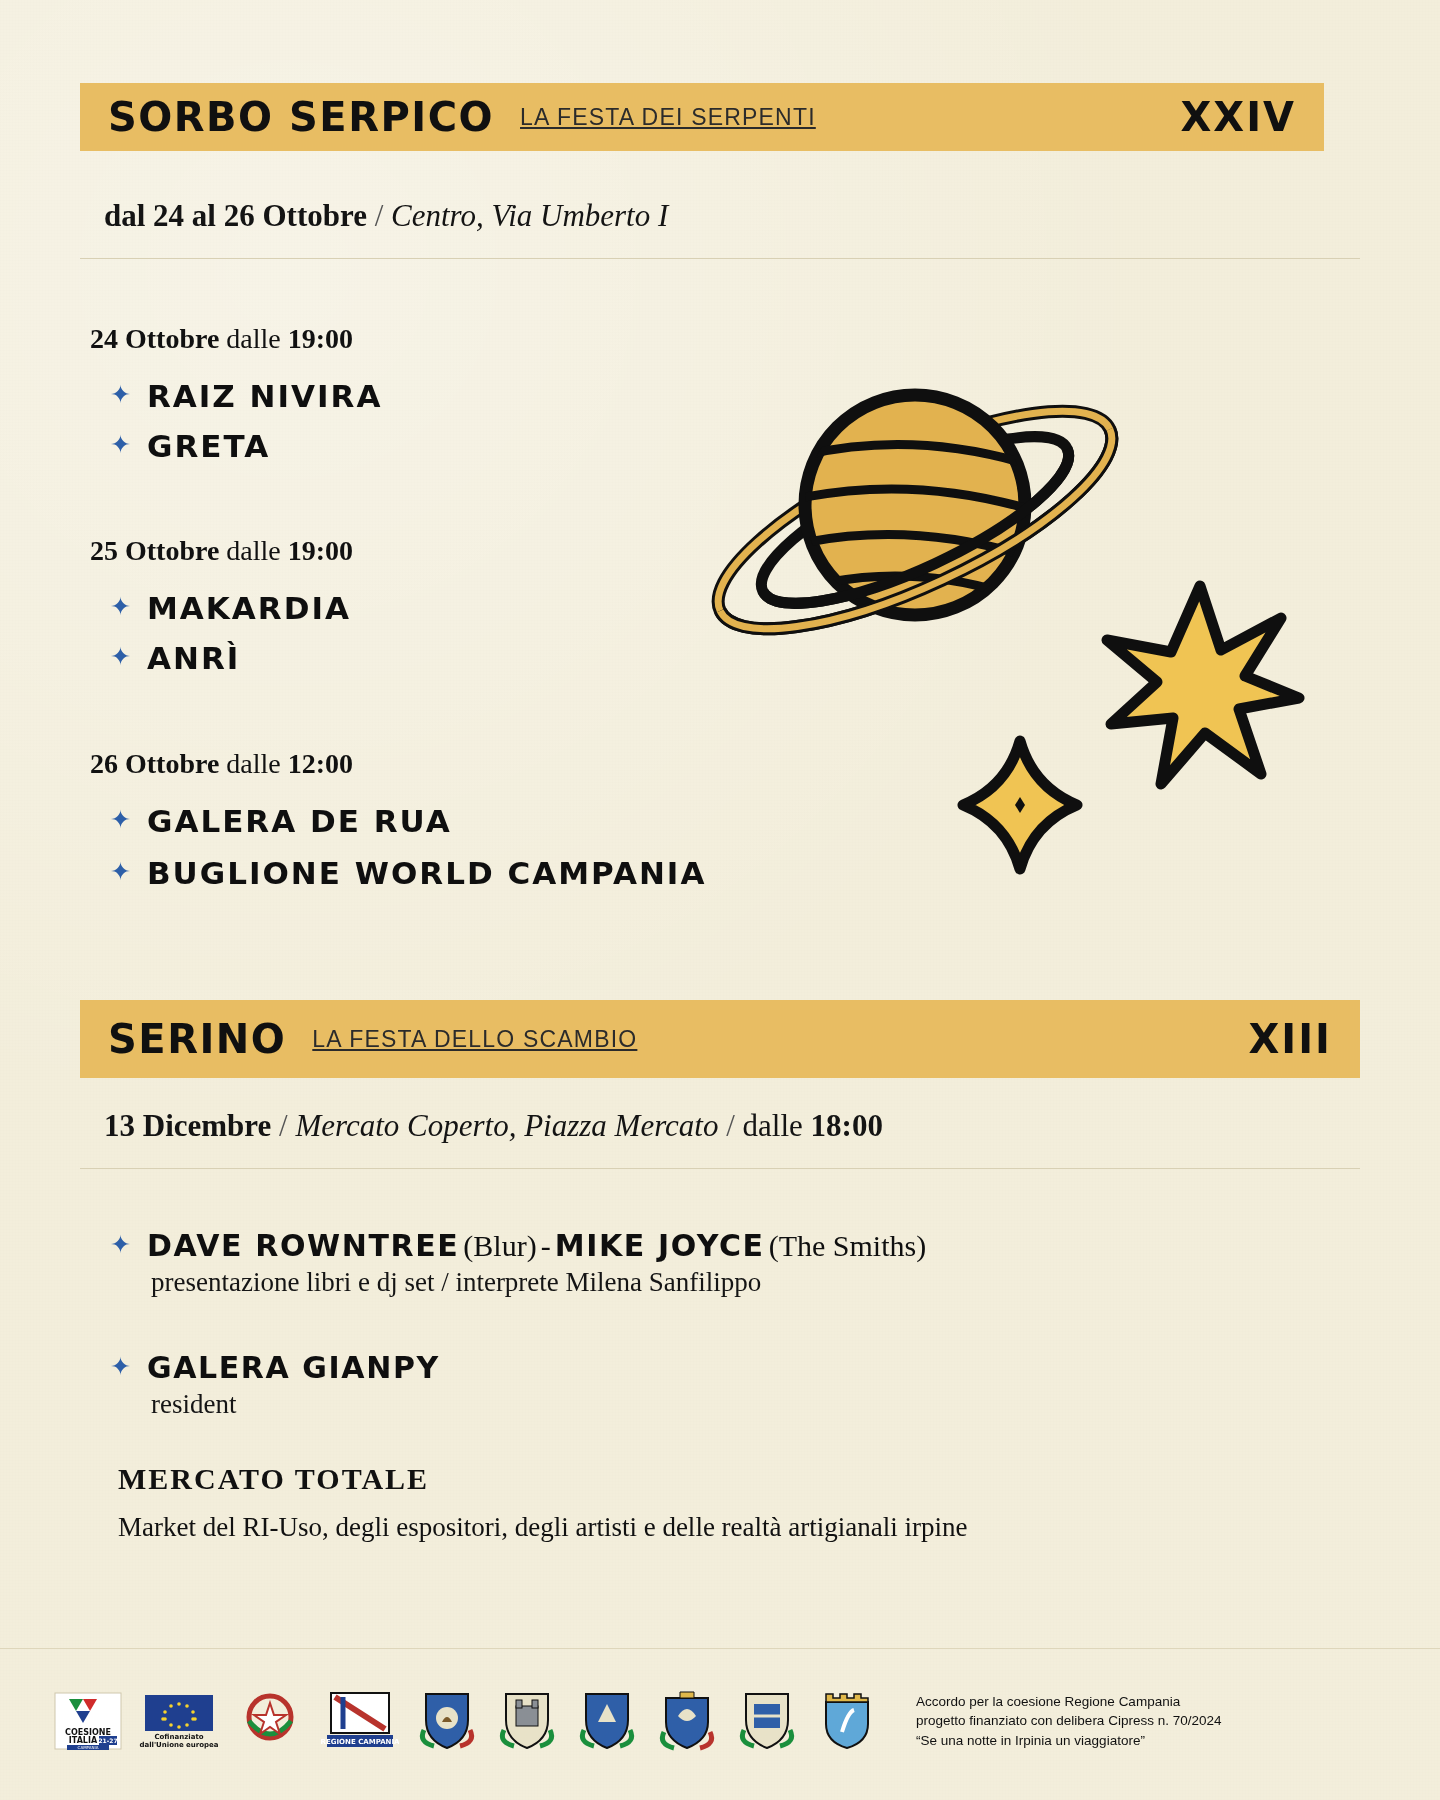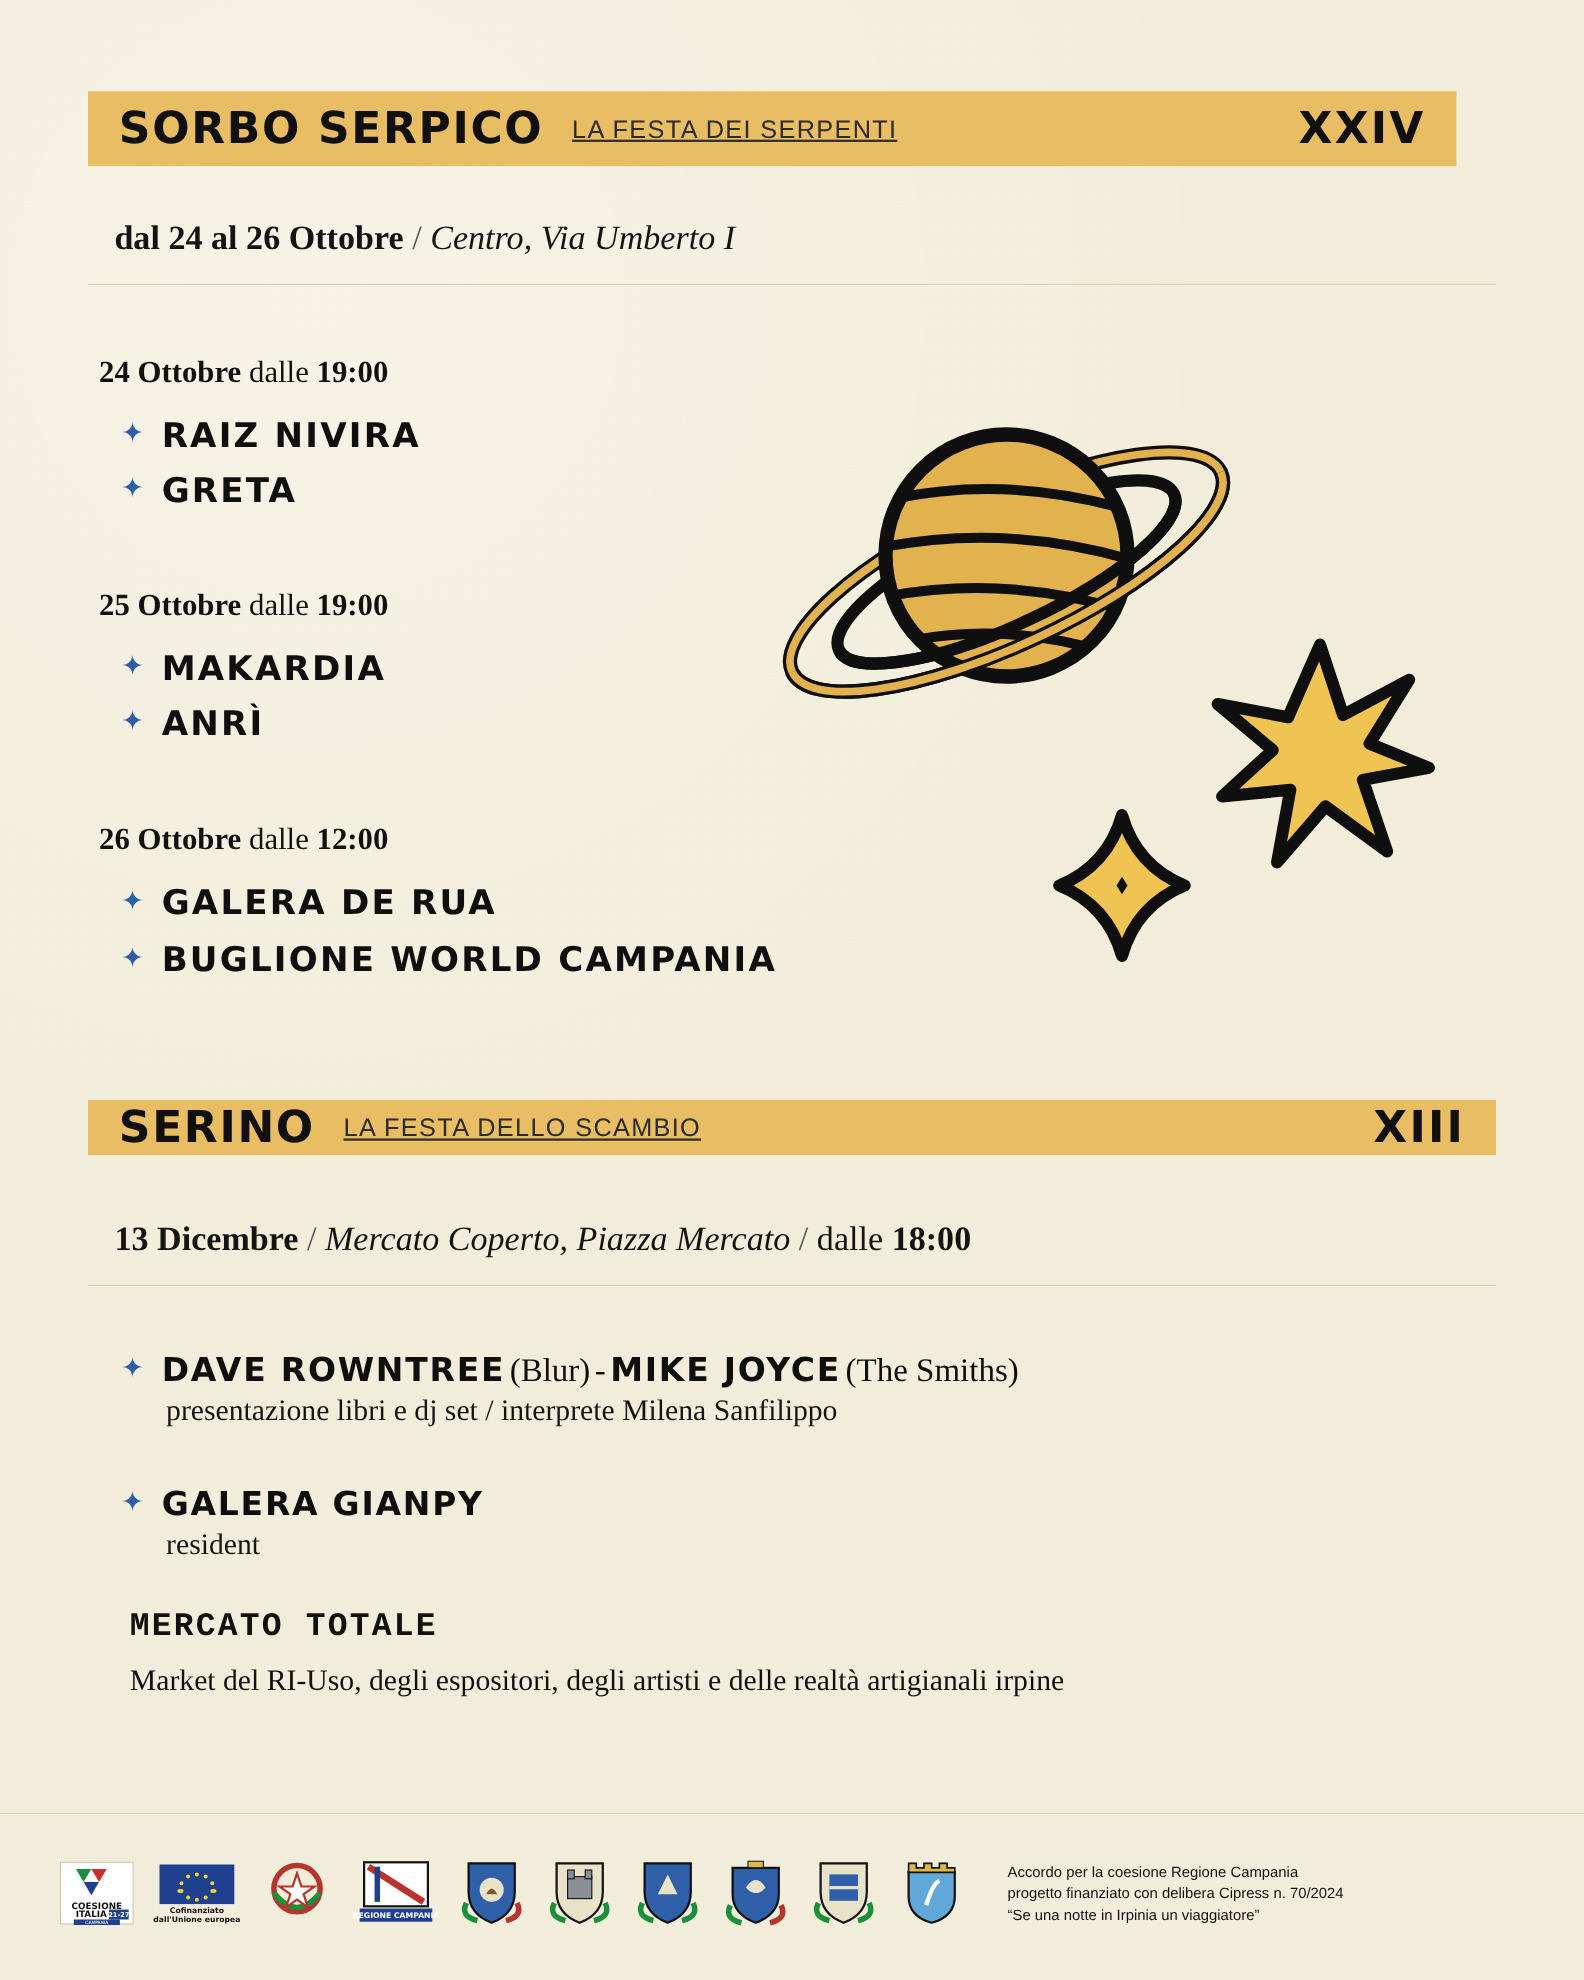--- a/index.html
+++ b/index.html
@@ -132,21 +132,21 @@
     color: #0f0f0f;
   }
   .s-desc {
     font-size: 27px;
     color: #151515;
     margin-left: 41px;
     margin-top: 4px;
   }
   .market-title {
     position: absolute;
-    font-family: Liberation Mono, monospace;
+    font-family: Liberation Serif, serif;
     font-weight: bold;
     font-size: 30px;
     letter-spacing: 2px;
   }
   .market-desc {
     position: absolute;
     font-size: 27px;
   }
 
   
@@ -283,21 +283,21 @@
       </svg>
     </div>
 
     <div class="art" style="left:955px; top:735px; width:130px; height:140px;">
       <svg width="130" height="140" viewBox="0 0 130 140" xmlns="http://www.w3.org/2000/svg">
         <path d="M65 6 Q78 52 122 70 Q78 88 65 134 Q52 88 8 70 Q52 52 65 6 Z" fill="#f0c453" stroke="#0f0f0f" stroke-width="11" stroke-linejoin="round"></path>
         <path d="M65 62 L70 70 L65 78 L60 70 Z" fill="#0f0f0f"></path>
       </svg>
     </div>
 
-    <div class="band" style="left:80px; top:1000px; width:1280px; height:50px;">
+    <div class="band" style="left:80px; top:1000px; width:1280px; height:78px;">
       <div class="band-title">SERINO</div>
       <div class="band-sub">LA FESTA DELLO SCAMBIO</div>
       <div class="band-num">XIII</div>
     </div>
 
     <div class="metaline" style="left:104px; top:1108px;">
       <span class="b">13 Dicembre</span>
       <span class="sep">/</span>
       <span class="it">Mercato Coperto, Piazza Mercato</span>
       <span class="sep">/</span>

